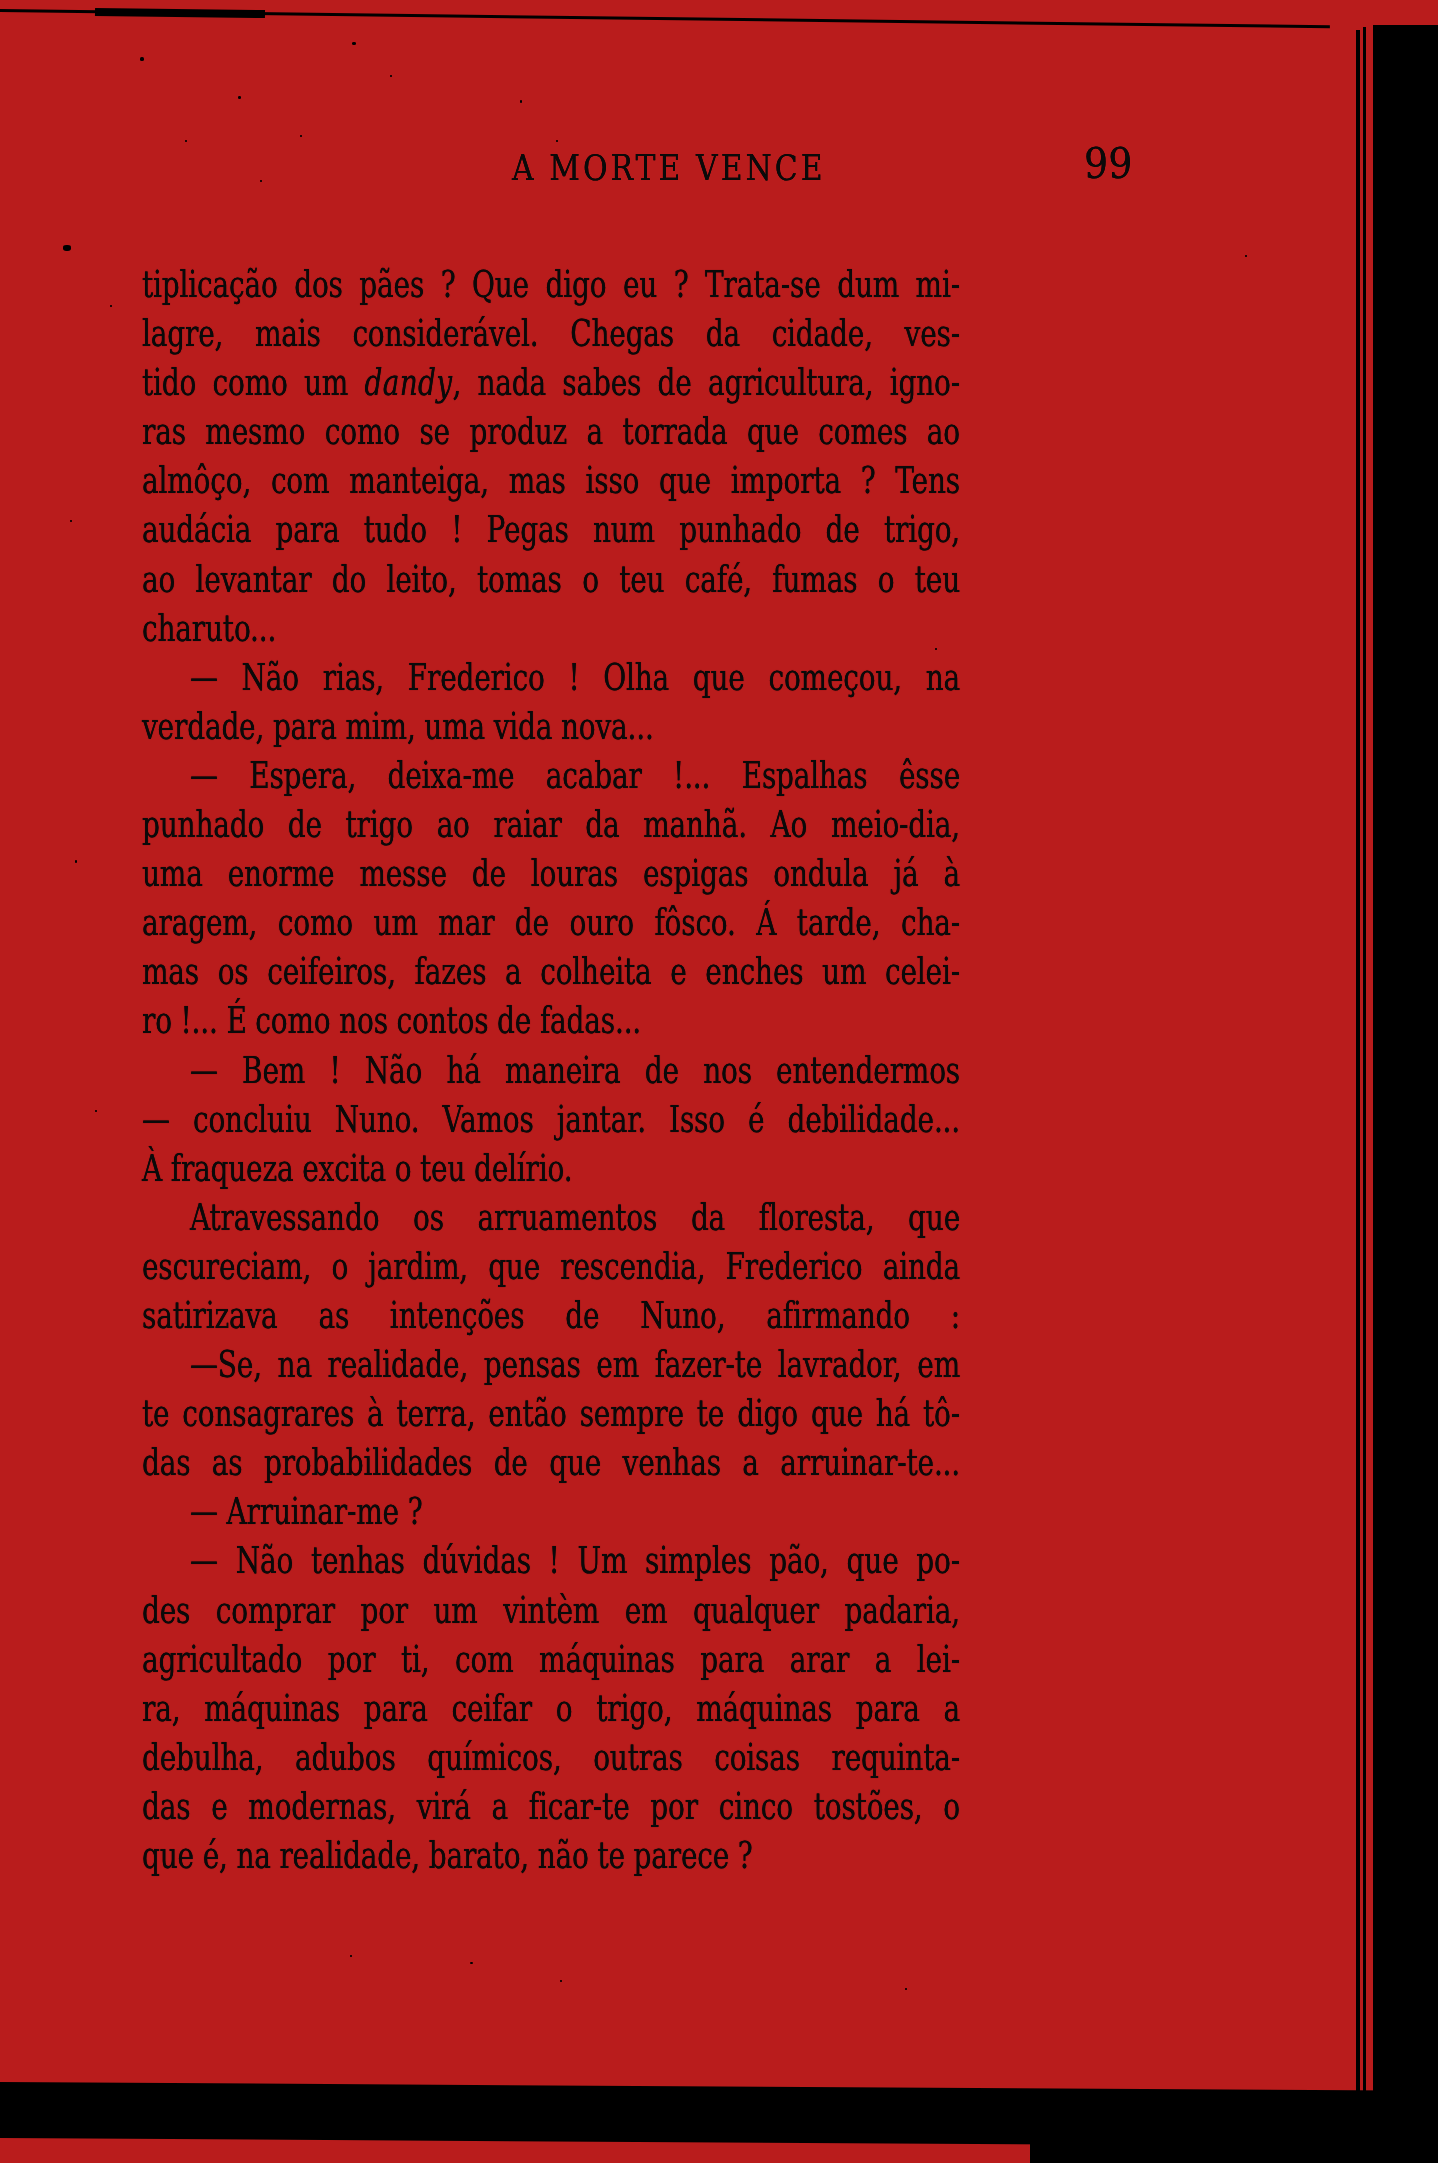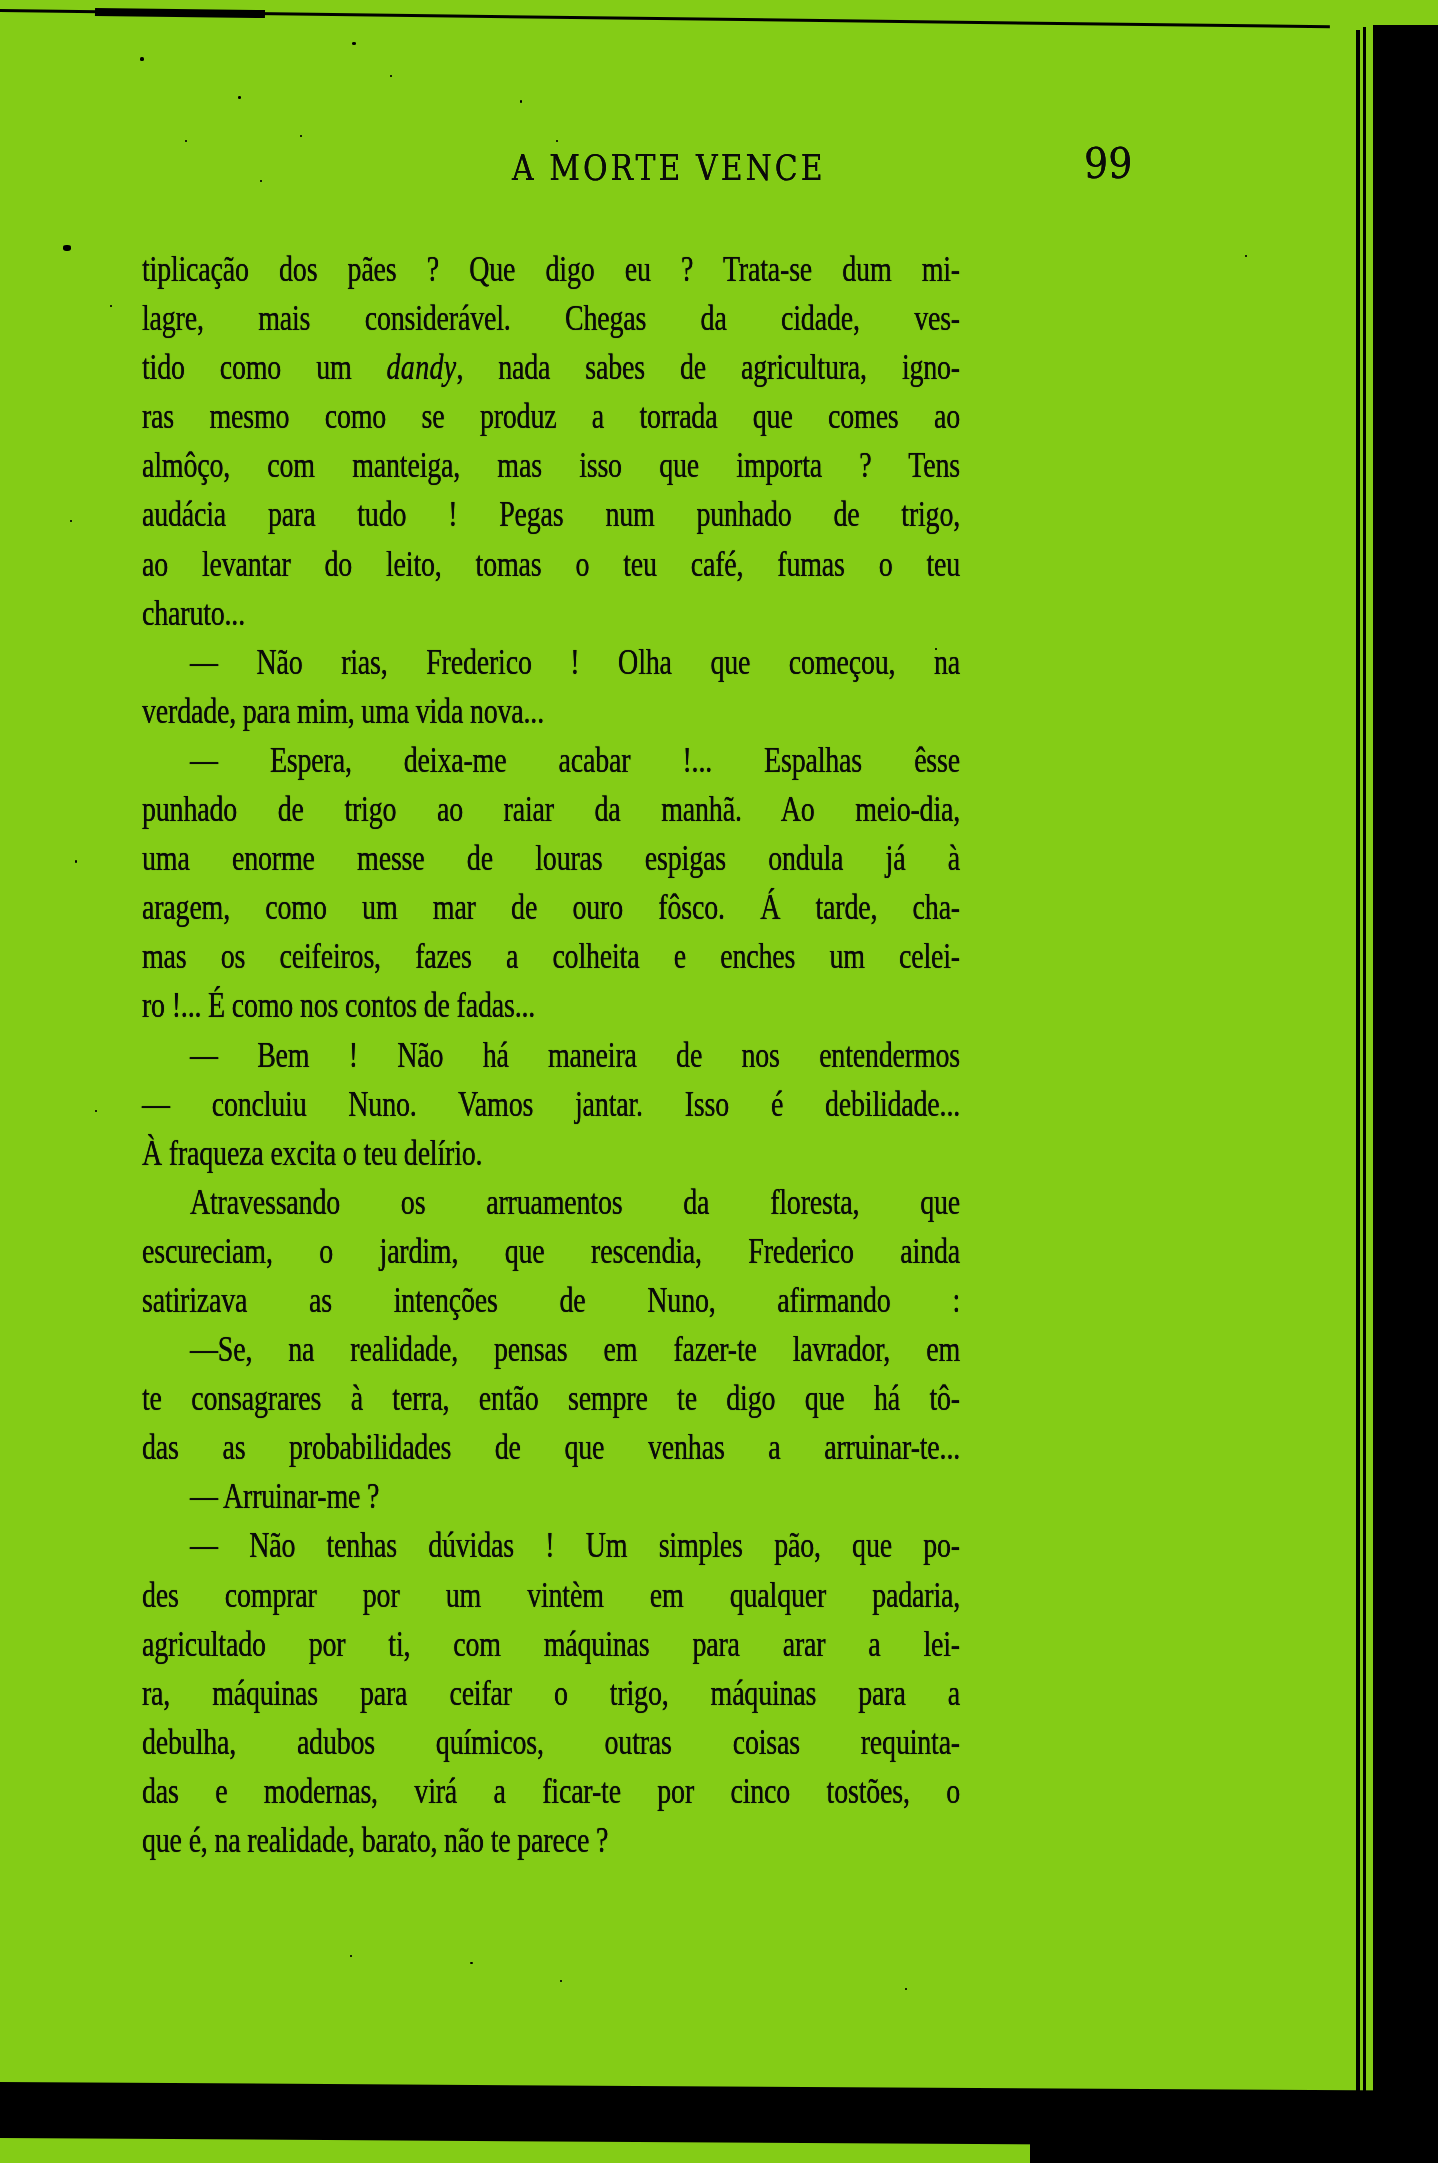--- a/index.html
+++ b/index.html
@@ -1,17 +1,17 @@
 <!DOCTYPE html>
 <html><head>
 <meta charset="utf-8">
 <style>
   html,body{margin:0;padding:0;background:#e8e8e8;}
   .page{
-    position:relative;width:1438px;height:2163px;background:#84cc16;
+    position:relative;width:1438px;height:2163px;background:#b91c1c;
     overflow:hidden;font-family:"DejaVu Serif", serif;color:#0a0a0a;
   }
   
   .art{position:absolute;background:#000;}
   .top-line{left:0;top:9px;width:1330px;height:3px;transform:rotate(0.7deg);transform-origin:0 0;}
   .top-smudge{left:95px;top:9px;width:170px;height:8px;transform:rotate(0.7deg);}
   .right-bar{left:1373px;top:25px;width:65px;height:2138px;}
   .right-line-a{left:1356px;top:30px;width:4px;height:2133px;}
   .right-line-b{left:1363px;top:27px;width:3px;height:2136px;}
   .bottom-band{left:-8px;top:2082px;width:1456px;height:56px;transform:rotate(0.35deg);transform-origin:0 0;}
@@ -20,21 +20,21 @@
   
   .running-title{
     position:absolute;left:512px;top:146px;font-size:30px;letter-spacing:3px;
     white-space:nowrap;transform:scaleY(1.2);transform-origin:top left;
     text-shadow:0 0 0.5px #000;
   }
   .page-number{
     position:absolute;left:1084px;top:138px;font-size:38px;
     transform:scaleY(1.15);transform-origin:top left;text-shadow:0 0 0.5px #000;
   }
-  .page-body{position:absolute;left:142px;top:244px;width:818px;font-family:Liberation Serif, serif;}
+  .page-body{position:absolute;left:142px;top:260px;width:818px;}
   .bline{
     height:49.1px;line-height:49.1px;font-size:28px;letter-spacing:-0.2px;
     transform:scaleY(1.3);transform-origin:center;
     text-shadow:0 0 0.6px #000;text-align:left;
   }
   .bline.just{text-align:justify;text-align-last:justify;}
   .bline.indent{padding-left:48px;}
   .bline i{letter-spacing:0.3px;}
 </style>
 </head>

